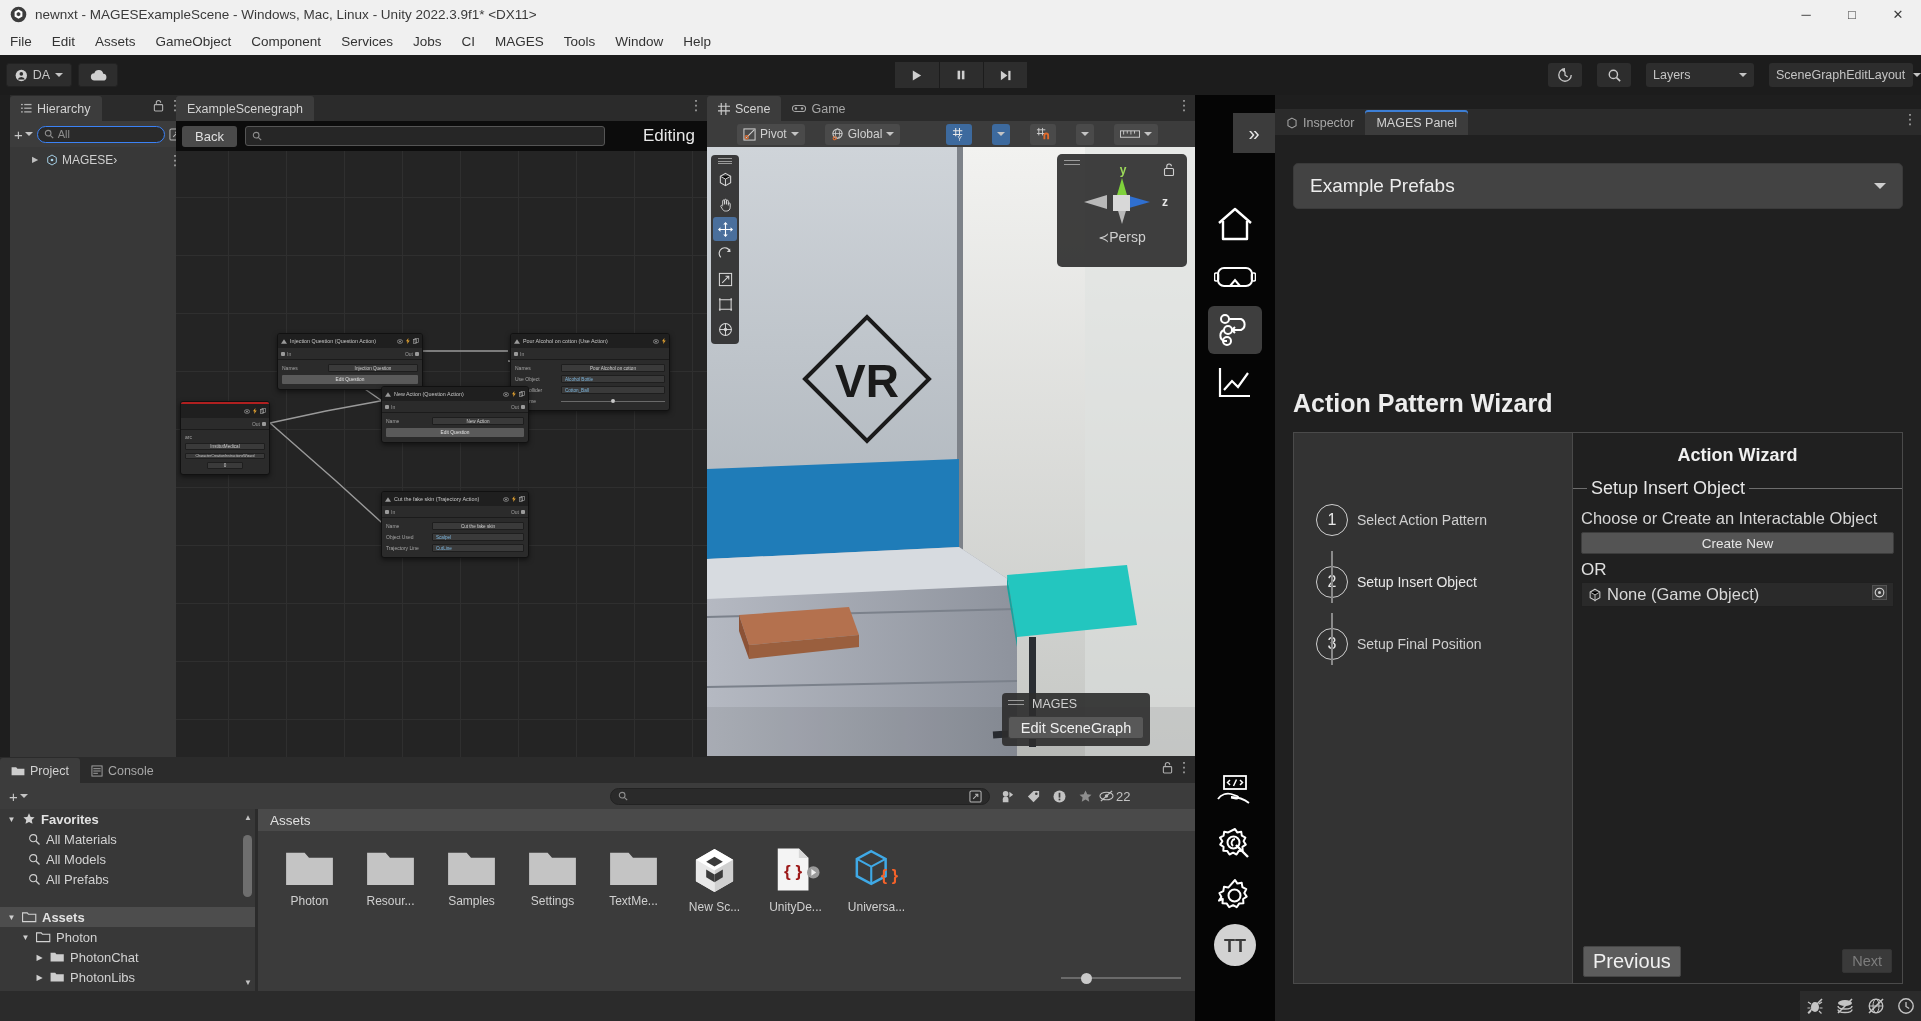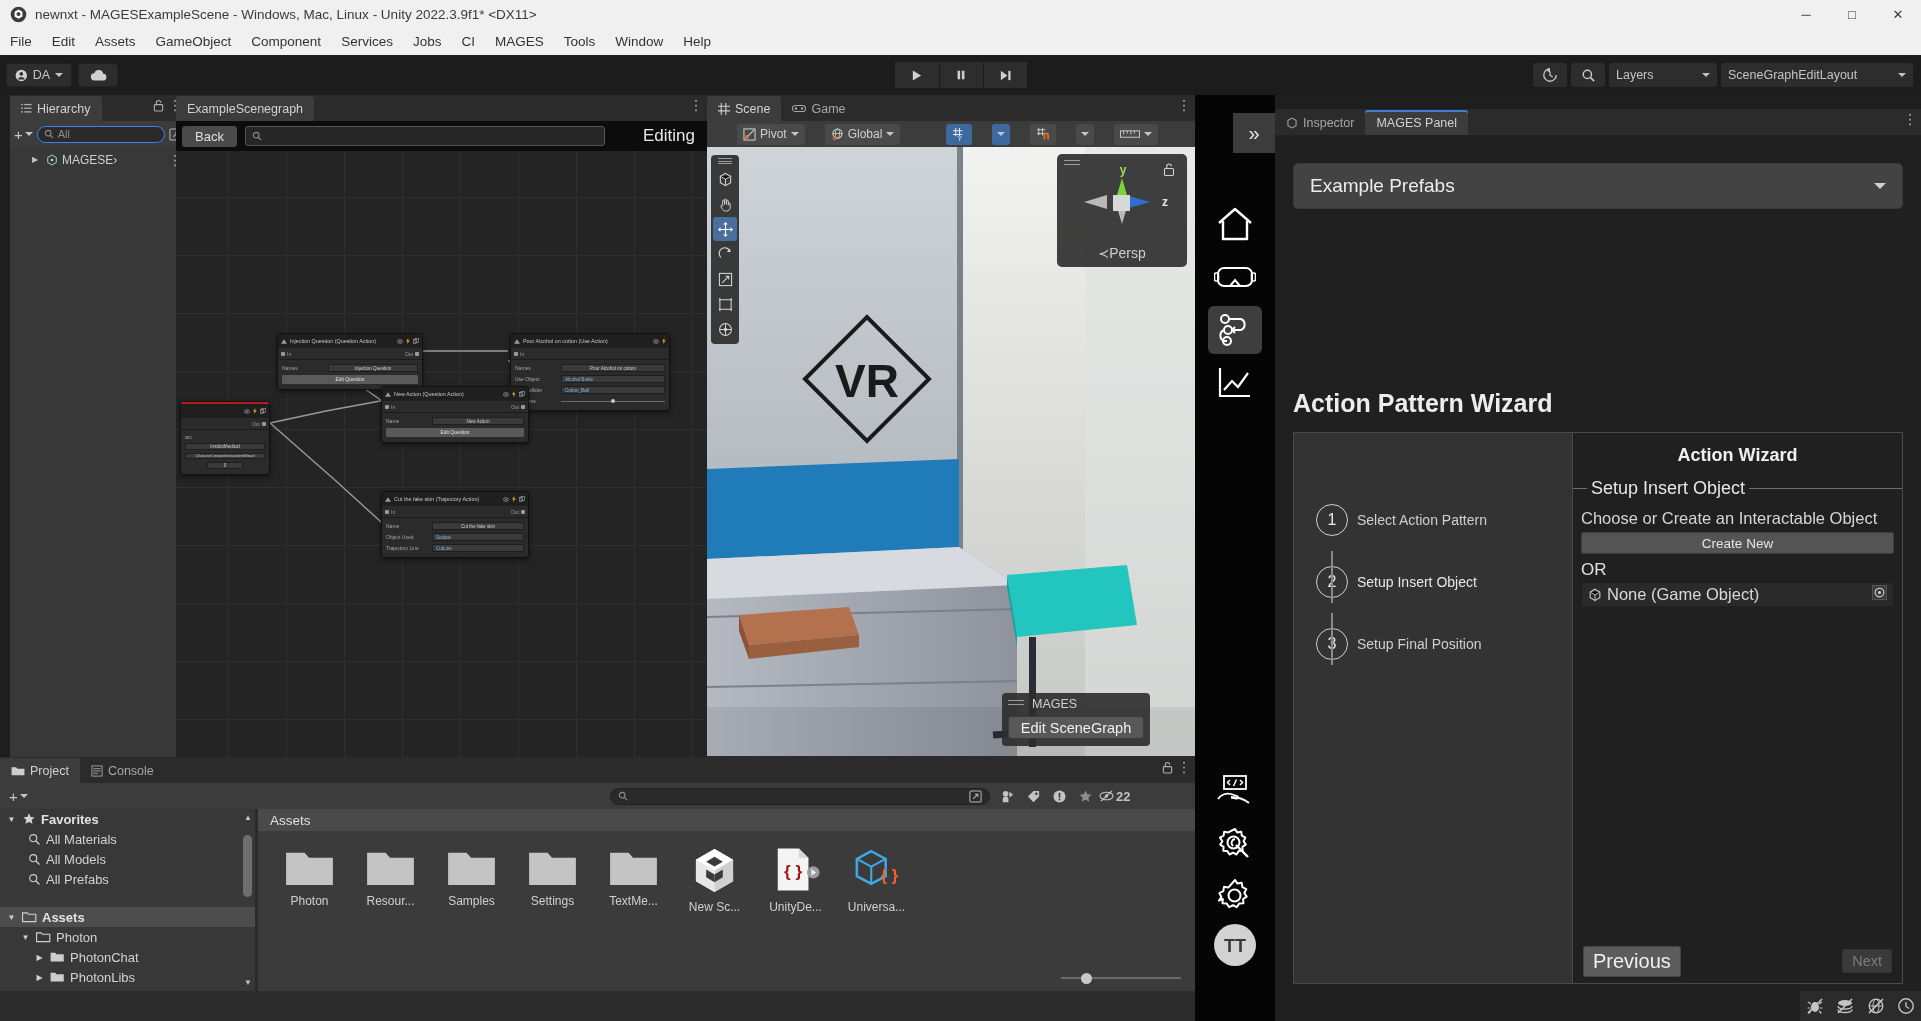--- a/index.html
+++ b/index.html
@@ -44,21 +44,21 @@
     font-size:12.5px; padding:0 8px; margin-left:6px; gap:5px;
   }
   .tb-account { width:66px; }
   .tb-cloud   { width:40px; }
   .play-group { position:absolute; left:50%; transform:translateX(-50%); display:flex; gap:0; }
   .play-btn {
     width:44px; height:26px; background:#2d2d2d; display:flex; align-items:center;
     justify-content:center; color:#c9c9c9;
   }
   .play-btn+.play-btn { border-left:1px solid #1c1c1c; }
-  .tb-right { position:absolute; right:8px; display:flex; align-items:center; gap:4px; }
+  .tb-right { position:absolute; right:8px; display:flex; align-items:center; gap:15px; }
   .tb-sq { width:34px; height:24px; background:#2d2d2d; border-radius:3px;
            display:flex; align-items:center; justify-content:center; }
   .tb-drop { height:24px; background:#2d2d2d; border-radius:3px; display:flex;
              align-items:center; justify-content:space-between; color:#c4c4c4;
              font-size:12.5px; padding:0 7px; gap:8px; }
 
   
   .panel { position:absolute; background:#383838; }
   .tabstrip { height:26px; background:#2b2b2b; display:flex; align-items:flex-end; position:relative; }
   .tab {
@@ -144,21 +144,21 @@
                border-radius:3px; color:#d8d8d8; }
   .trail-btn.active { background:#4a6f9c; }
 
   .gizmo {
     position:absolute; right:8px; top:7px; width:130px; height:113px;
     background:#2d2d2de8; border-radius:5px;
   }
   .gizmo .grip { position:absolute; left:7px; top:6px; width:16px; }
   .gizmo .grip i { display:block; height:1px; background:#9a9a9a; margin-bottom:3px; }
   .gizmo .lock { position:absolute; right:12px; top:8px; }
-  .gizmo .persp { position:absolute; bottom:6px; width:100%; text-align:center;
+  .gizmo .persp { position:absolute; bottom:22px; width:100%; text-align:center;
                   color:#cfcfcf; font-size:14px; }
 
   .mages-overlay {
     position:absolute; left:295px; bottom:10px; width:148px; background:#2d2d2de8;
     border-radius:4px; padding:4px 6px 7px;
   }
   .mages-overlay .oh { display:flex; align-items:center; gap:8px; color:#cfcfcf; font-size:12.5px; }
   .mages-overlay .oh .grip { width:16px; }
   .mages-overlay .oh .grip i { display:block; height:1px; background:#9a9a9a; margin-bottom:3px; }
   .mages-overlay .obtn { margin-top:5px; height:23px; background:#585858; border:1px solid #3a3a3a;
@@ -212,21 +212,21 @@
              border:1px solid #343434; border-radius:2px; }
 
   
   #project { left:0; top:757px; width:1195px; height:234px; background:#383838; }
   #project .tabstrip { width:1195px; }
   .pj-toolbar { height:26px; background:#3c3c3c; display:flex; align-items:center; padding:0 4px; gap:6px; position:relative; }
   .pj-search { width:380px; height:17px; background:#2a2a2a; border:1px solid #222; border-radius:9px;
                display:flex; align-items:center; padding:0 7px; gap:5px; color:#8d8d8d; font-size:11px;
                position:absolute; left:610px; }
   .pj-ticons { position:absolute; left:995px; display:flex; align-items:center; gap:2px; }
-  .pj-ti { width:24px; height:20px; display:flex; align-items:center; justify-content:center; color:#c3c3c3;font-weight:bold; }
+  .pj-ti { width:24px; height:20px; display:flex; align-items:center; justify-content:center; color:#c3c3c3; }
   .pj-main { display:flex; height:182px; }
   .pj-tree { width:255px; background:#383838; position:relative; }
   .pj-row { height:20px; display:flex; align-items:center; gap:5px; font-size:13px; color:#d2d2d2; }
   .pj-row.sel { background:#4d4d4d; }
   .pj-row.bold { font-weight:bold; color:#e2e2e2; }
   .pj-arrow { width:11px; color:#cfcfcf; font-size:8px; text-align:center; }
   .pj-scroll { position:absolute; right:3px; top:4px; width:9px; bottom:4px; }
   .pj-scroll .thumb { position:absolute; top:22px; height:62px; left:0; width:9px;
                       background:#6e6e6e; border-radius:5px; }
   .pj-split { width:3px; background:#2b2b2b; }
@@ -332,21 +332,21 @@
       <div class="tb-sq">
         <svg width="15" height="15" viewBox="0 0 16 16">
           <circle cx="6.8" cy="6.8" r="4.4" stroke="#c8c8c8" stroke-width="1.5" fill="none"></circle>
           <path d="M10.2 10.2L14 14" stroke="#c8c8c8" stroke-width="1.7"></path>
         </svg>
       </div>
       <div class="tb-drop" style="width:108px">
         <span>Layers</span>
         <span class="caret"></span>
       </div>
-      <div class="tb-drop" style="width:192px">
+      <div class="tb-drop" style="width:144px">
         <span>SceneGraphEditLayout</span>
         <span class="caret"></span>
       </div>
     </div>
   </div>
 
   <div class="panel" id="hierarchy">
     <div class="tabstrip">
       <div class="tab active">
         <svg width="11" height="11" viewBox="0 0 12 12">

